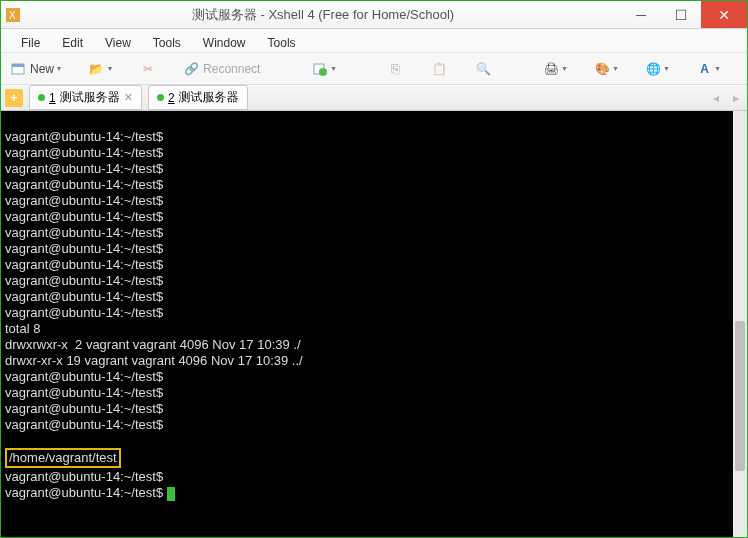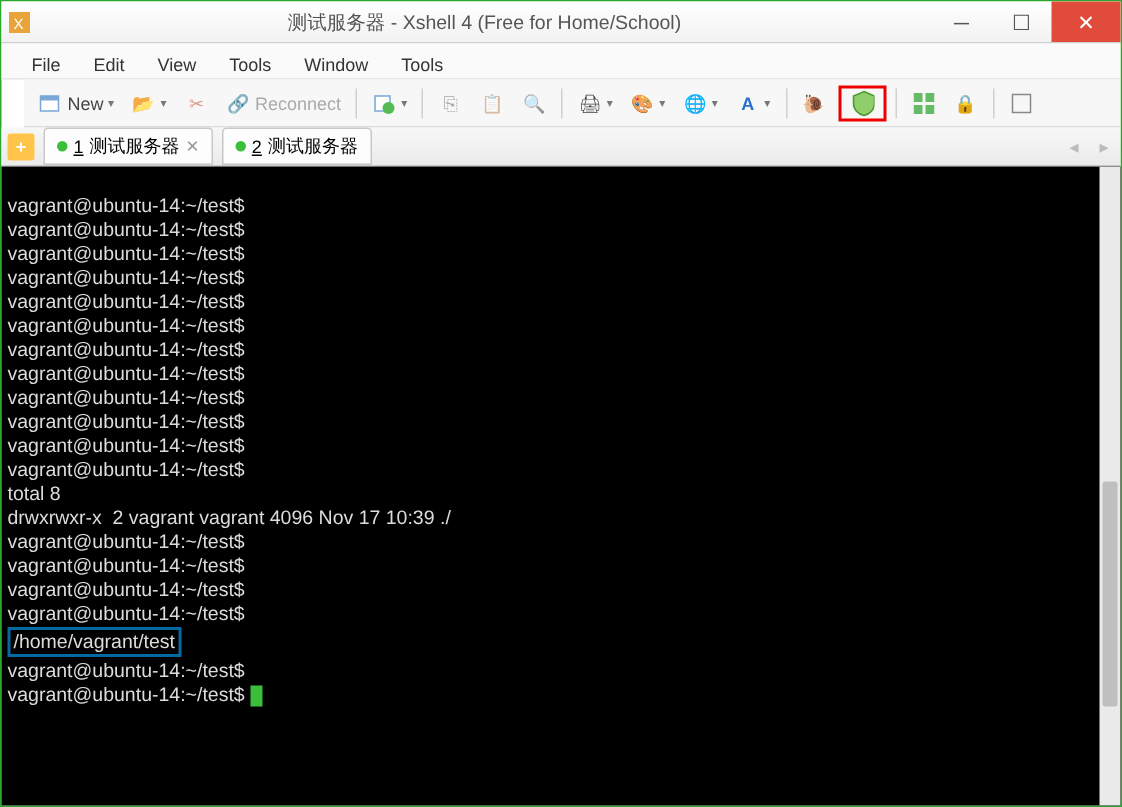--- a/index.html
+++ b/index.html
@@ -6,35 +6,35 @@
 html, body { width: 748px; height: 538px; overflow: hidden; background: #fff; }
 .window { width: 748px; height: 538px; display: flex; flex-direction: column; border: 1px solid #2aa82c; }
 .titlebar { height: 28px; background: linear-gradient(#ffffff,#f2f2f2); display: flex; align-items: center; border-bottom: 1px solid #d0d0d0; }
 .titlebar .icon-slot { width: 24px; display: flex; justify-content: center; }
 .titlebar .title { flex: 1; text-align: center; font-size: 13px; color: #555; }
 .winbtns { display: flex; height: 100%; }
 .winbtn { width: 40px; display: flex; align-items: center; justify-content: center; font-size: 14px; color: #555; }
 .winbtn.close { background: #e04b3b; color: #fff; width: 46px; }
 .menubar { height: 24px; background: #fafafa; display: flex; align-items: flex-end; padding: 0 10px; gap: 2px; border-bottom: 1px solid #e6e6e6; font-size: 12px; color: #333; }
 .menubar .menu-item { padding: 2px 10px; }
-.toolbar { height: 32px; background: #f7f7f7; display: flex; align-items: center; padding: 0 6px; gap: 4px; border-bottom: 1px solid #dcdcdc; font-size: 12px; color: #444; margin-left: 15px; }
+.toolbar { height: 32px; background: #f7f7f7; display: flex; align-items: center; padding: 0 6px; gap: 20px; border-bottom: 1px solid #dcdcdc; font-size: 12px; color: #444; }
 .tbtn { display: flex; align-items: center; gap: 3px; padding: 2px 4px; }
 .tbtn .drop { font-size: 8px; color: #777; }
 .icon { width: 16px; height: 16px; display: inline-flex; align-items: center; justify-content: center; font-size: 12px; }
 .sep { width: 1px; height: 20px; background: #d0d0d0; margin: 0 2px; }
 .highlight-box { border: 2px solid #e00; padding: 0 2px; display: flex; align-items: center; }
 .tabbar { height: 26px; background: linear-gradient(#f7f7f7,#ebebeb); display: flex; align-items: center; padding: 0 4px; gap: 6px; border-bottom: 1px solid #c8c8c8; font-size: 12px; }
 .tabbar .add { width: 18px; height: 18px; background: #ffc54a; color: #fff; display: flex; align-items: center; justify-content: center; border-radius: 2px; font-weight: bold; }
 .tab { display: flex; align-items: center; gap: 4px; padding: 3px 8px; border: 1px solid #c8c8c8; background: #fdfdfd; border-radius: 3px 3px 0 0; }
 .tab .dot { width: 7px; height: 7px; border-radius: 50%; background: #3bbf3b; }
 .tab .close-x { color: #999; font-size: 11px; }
 .tab u { text-decoration: underline; }
 .terminal { flex: 1; background: #000; color: #dcdcdc; font-family: "Courier New", monospace; font-size: 13px; line-height: 16px; padding: 18px 4px; position: relative; overflow: hidden; }
 .terminal .line { white-space: pre; }
-.terminal .hl { border: 2px solid #0369a1; display: inline-block; padding: 0 2px; margin-top: 1px; margin-bottom: 1px; }
+.terminal .hl { border: 2px solid #eab308; display: inline-block; padding: 0 2px; margin-top: 15px; margin-bottom: 1px; }
 .cursor { display: inline-block; width: 8px; height: 14px; background: #3bbf3b; vertical-align: middle; }
 .scrollbar { position: absolute; right: 0; top: 0; bottom: 0; width: 14px; background: #eaeaea; }
 .scrollbar .thumb { position: absolute; left: 2px; right: 2px; top: 210px; height: 150px; background: #bfbfbf; border-radius: 2px; }
 .watermark { position: absolute; right: 6px; bottom: 6px; color: #fff; font-weight: bold; font-size: 18px; text-shadow: 0 0 3px #000; display: flex; align-items: center; gap: 6px; }
 .watermark .sub { font-size: 10px; display: block; font-weight: normal; letter-spacing: 1px; }
 .house { width: 38px; height: 38px; }
 </style>
 </head>
 <body>
 
@@ -186,20 +186,21 @@
     <div class="line">vagrant@ubuntu-14:~/test$</div>
     <div class="line">vagrant@ubuntu-14:~/test$</div>
     <div class="line">vagrant@ubuntu-14:~/test$</div>
     <div class="line">vagrant@ubuntu-14:~/test$</div>
     <div class="line">vagrant@ubuntu-14:~/test$</div>
     <div class="line">vagrant@ubuntu-14:~/test$</div>
     <div class="line">vagrant@ubuntu-14:~/test$</div>
     <div class="line">vagrant@ubuntu-14:~/test$</div>
     <div class="line">total 8</div>
     <div class="line">drwxrwxr-x  2 vagrant vagrant 4096 Nov 17 10:39 ./</div>
+    <div class="line">drwxr-xr-x 19 vagrant vagrant 4096 Nov 17 10:39 ../</div>
     <div class="line">vagrant@ubuntu-14:~/test$</div>
     <div class="line">vagrant@ubuntu-14:~/test$</div>
     <div class="line">vagrant@ubuntu-14:~/test$</div>
     <div class="line">vagrant@ubuntu-14:~/test$</div>
     <div class="line"><span class="hl">/home/vagrant/test</span></div>
     <div class="line">vagrant@ubuntu-14:~/test$</div>
     <div class="line"><span>vagrant@ubuntu-14:~/test$ </span><span class="cursor"></span></div>
 
     <div class="scrollbar">
       <div class="thumb"></div>

